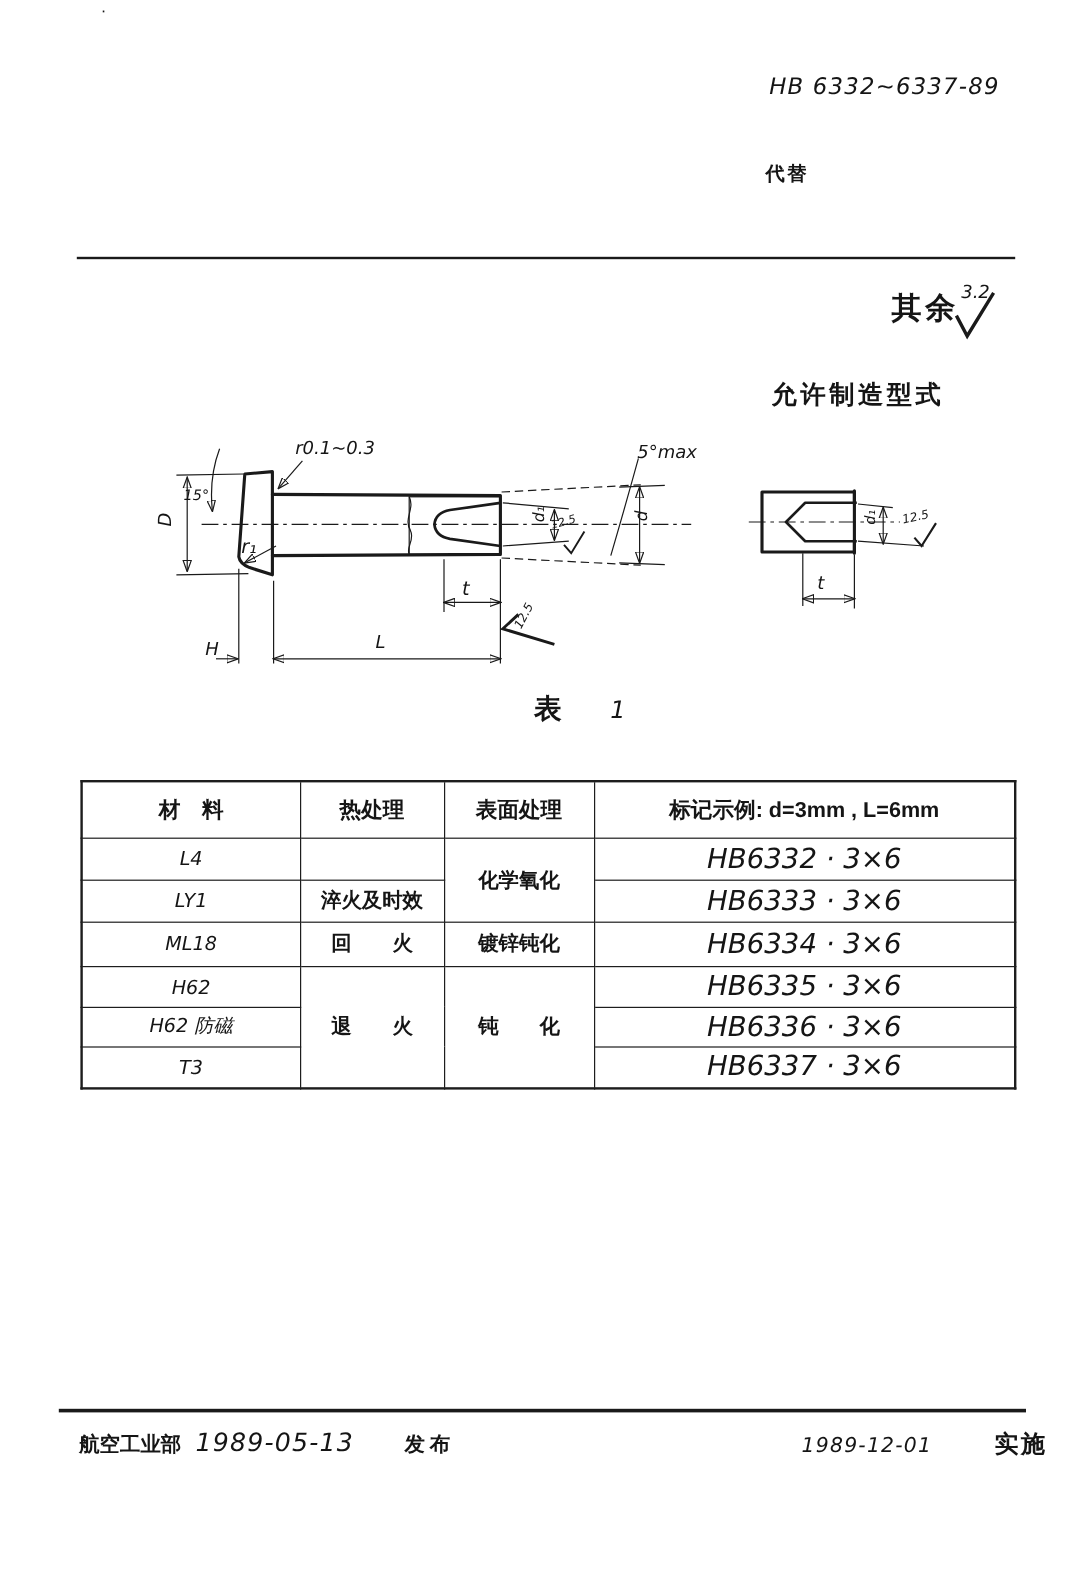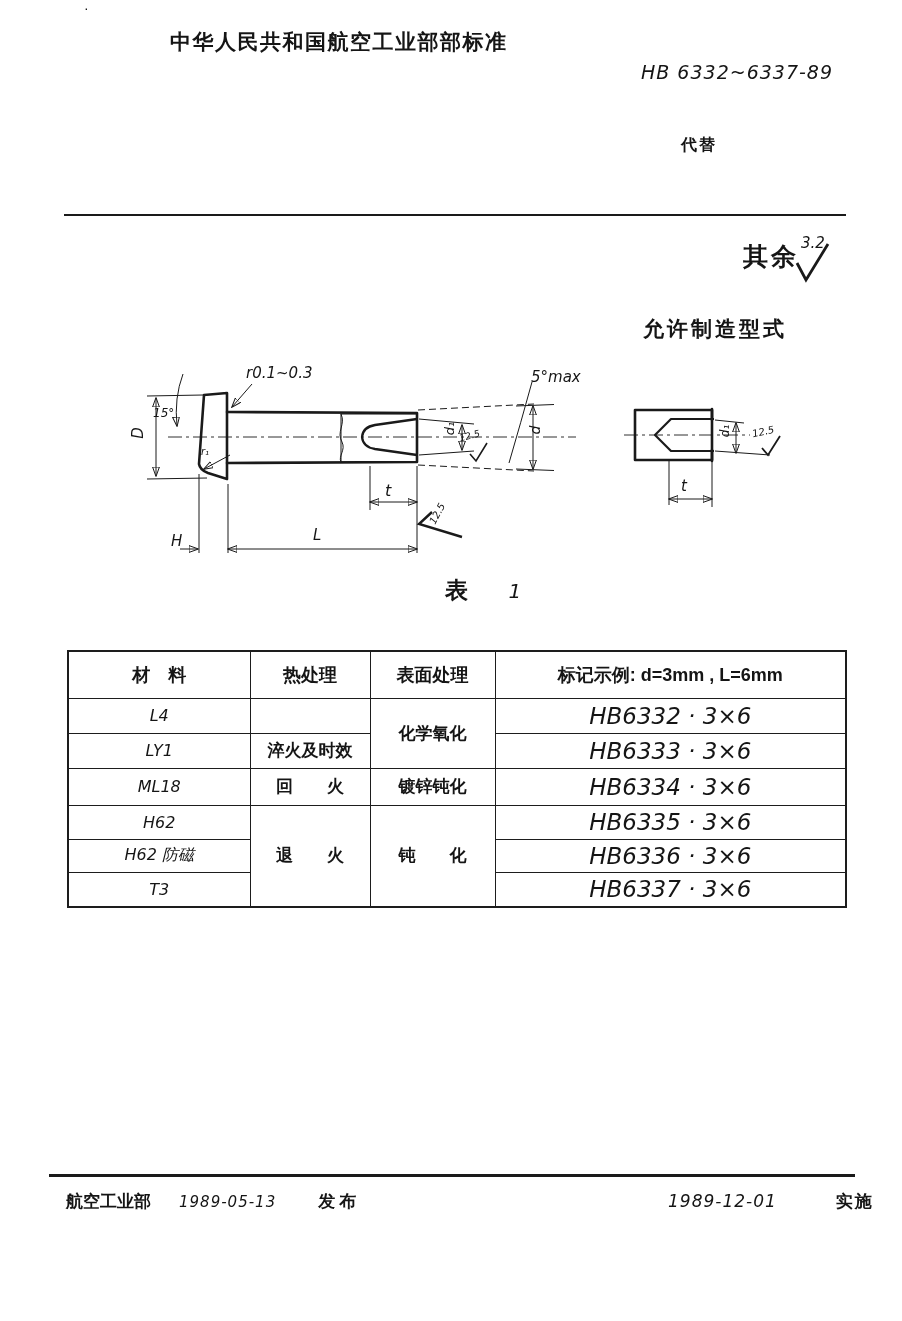--- a/index.html
+++ b/index.html
@@ -27,26 +27,25 @@
   td.mark{font-size:23px;}
   .footer-row{display:flex;align-items:baseline;}
 </style>
 </head>
 <body>
 
 <div id="page">
 
   <span class="abs" style="left:84px;top:0px;font-size:14px;">·</span>
 
-  <div class="abs print" style="left:170px;top:28px;font-size:21px;letter-spacing:1.5px;">中华人民共和国航空工业部部标准</div>
 
   <div class="abs hand" style="left:641px;top:61px;font-size:19px;letter-spacing:1px;">HB 6332~6337-89</div>
 
 
-  <div class="abs" style="left:638px;top:135px;font-size:16px;font-weight:bold;letter-spacing:2px;margin-left:43px;">代替</div>
+  <div class="abs" style="left:638px;top:135px;font-size:16px;font-weight:bold;letter-spacing:2px;">代替</div>
 
   <div class="rule" style="left:64px;top:214px;width:782px;height:2px;"></div>
 
   <div class="abs" style="left:743px;top:240px;">
     <span style="font-size:25px;font-weight:bold;letter-spacing:3px;vertical-align:top;text-align:center;">其余</span>
   </div>
   <span class="abs hand" style="left:801px;top:234px;font-size:15px;">3.2</span>
   <svg style="left:793px;top:239px;" width="42" height="48" viewBox="0 0 42 48">
     <path d="M 4 24 L 13 41 L 35 5" stroke-width="2.8"></path>
   </svg>
@@ -103,21 +102,21 @@
 
     <path d="M 69 112 L 69 191 M 98 122 L 98 191 M 287 104 L 287 191" class="thin"></path>
     <line x1="50" y1="187" x2="68" y2="187" class="dim" marker-end="url(#ah)"></line>
     <line x1="98" y1="187" x2="287" y2="187" class="dim" marker-start="url(#ah)" marker-end="url(#ah)"></line>
   </svg>
 
   <span class="abs hand" style="left:246px;top:364px;font-size:15px;">r0.1~0.3</span>
   <span class="abs hand" style="left:531px;top:368px;font-size:15px;">5°max</span>
   <span class="abs hand" style="left:153px;top:394px;font-size:12px;margin-top:12px;">15°</span>
   <span class="abs hand rot90" style="left:132px;top:424px;font-size:15px;">D</span>
-  <span class="abs hand" style="left:201px;top:446px;font-size:10px;">r₁</span>
+  <span class="abs hand" style="left:201px;top:446px;font-size:16px;">r₁</span>
   <span class="abs hand" style="left:171px;top:532px;font-size:15px;">H</span>
   <span class="abs hand" style="left:313px;top:526px;font-size:15px;">L</span>
   <span class="abs hand" style="left:385px;top:481px;font-size:16px;">t</span>
   <span class="abs hand rot90" style="left:443px;top:421px;font-size:13px;">d₁</span>
   <span class="abs hand" style="left:459px;top:430px;font-size:9.5px;transform:rotate(-15deg);">12.5</span>
   <span class="abs hand rot90" style="left:531px;top:422px;font-size:14px;">d</span>
   <span class="abs hand" style="left:426px;top:508px;font-size:10px;transform:rotate(-62deg);">12.5</span>
 
   <svg style="left:628px;top:398px;" width="190" height="120" viewBox="0 0 190 120">
     <defs>
@@ -195,22 +194,22 @@
       <td class="mat hand">T3</td>
       <td class="mark hand">HB6337 · 3×6</td>
     </tr>
   </tbody>
     </table>
 
   <div class="rule" style="left:49px;top:1174px;width:806px;height:3px;"></div>
 
   <div class="abs footer-row" style="left:66px;top:1190px;">
     <span class="print" style="font-size:17px;">航空工业部</span>
-    <span class="hand" style="font-size:15px;margin-left:28px;letter-spacing:1px;">1989-05-13</span>
+    <span class="hand" style="font-size:21px;margin-left:12px;letter-spacing:1px;">1989-05-13</span>
     <span class="print" style="font-size:17px;margin-left:42px;letter-spacing:4px;">发布</span>
   </div>
 
-  <div class="abs footer-row" style="left:668px;top:1190px;gap:35px;">
+  <div class="abs footer-row" style="left:668px;top:1190px;">
     <span class="hand" style="font-size:17px;letter-spacing:1px;">1989-12-01</span>
-    <span class="print" style="font-size:17px;margin-left:24px;letter-spacing:2px;">实施</span>
+    <span class="print" style="font-size:20px;margin-left:52px;letter-spacing:2px;">实施</span>
   </div>
 
 </div>
 
 </body></html>

